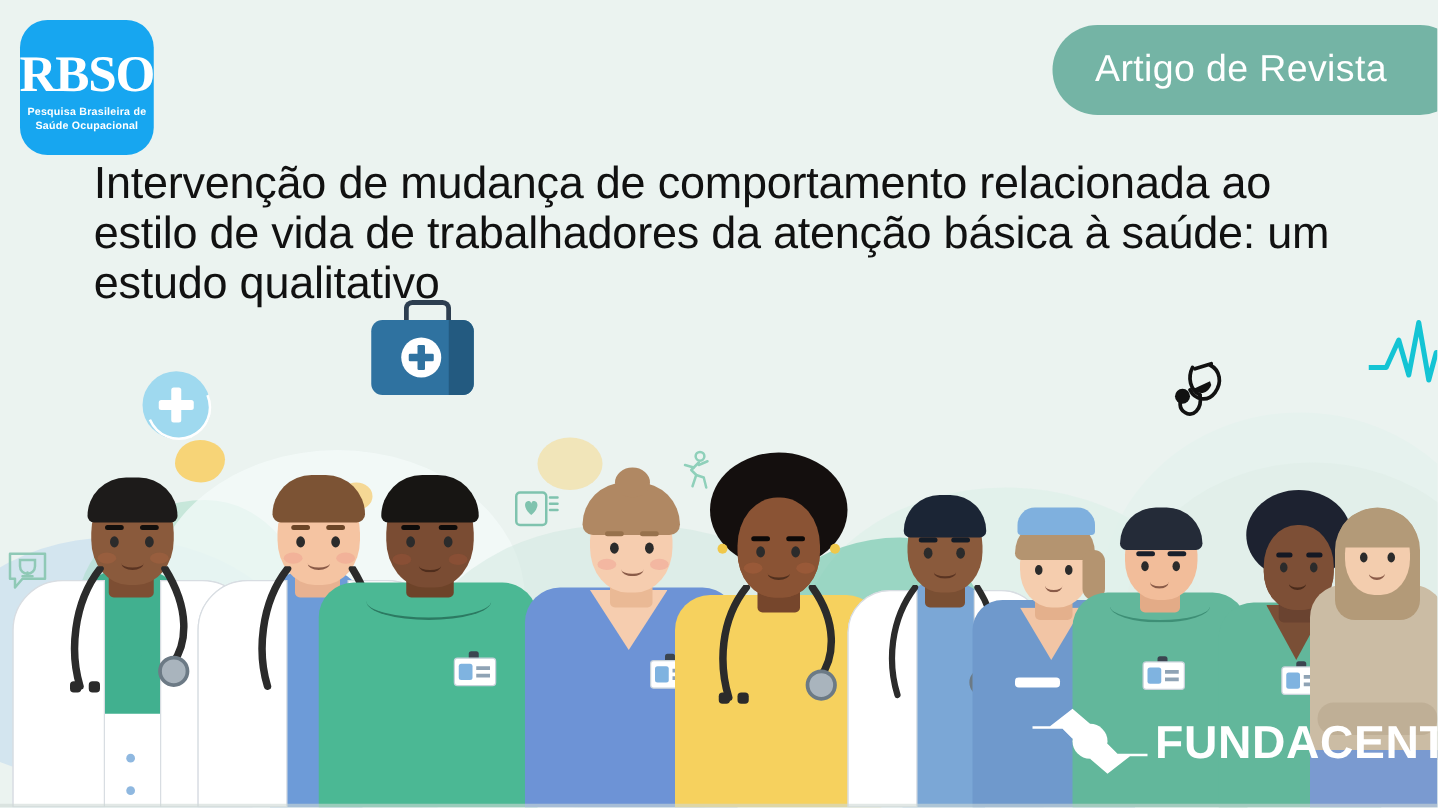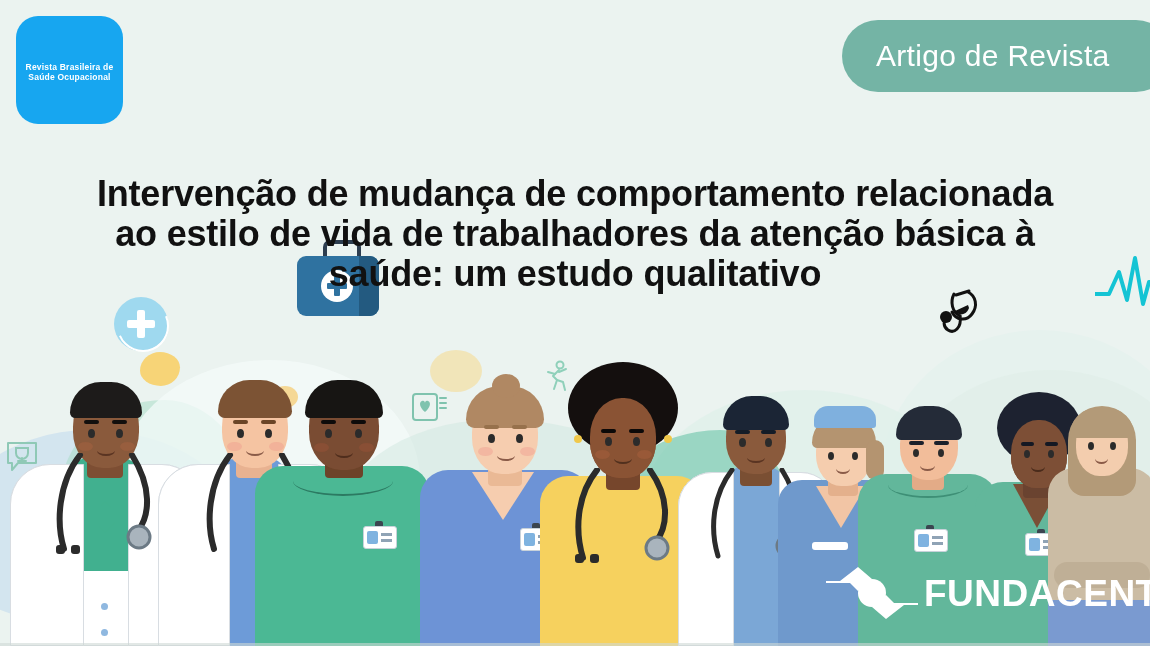--- a/index.html
+++ b/index.html
@@ -48,22 +48,22 @@
     display:flex;align-items:center;
   }
   .badge-label{
     color:#ffffff;font-size:30px;letter-spacing:.3px;font-weight:400;
     margin-left:34px;white-space:nowrap;
   }
 
   
   .title{
     position:absolute;left:75px;top:126px;width:1000px;
-    text-align:center;color:#111111;
-    font-size:36px;line-height:40px;font-weight:700;letter-spacing:-.2px;margin-top:48px;
+    text-align:left;color:#111111;
+    font-size:36px;line-height:40px;font-weight:400;letter-spacing:-.2px;
   }
 
   
   .deco{position:absolute;}
   .cross-circle{left:114px;top:297px;width:54px;height:54px;background:#9fd9ef;border-radius:50%;}
   .cross-circle .h{position:absolute;left:13px;top:23px;width:28px;height:8px;background:#fff;border-radius:2px;}
   .cross-circle .v{position:absolute;left:23px;top:13px;width:8px;height:28px;background:#fff;border-radius:2px;}
   .cross-ring{position:absolute;left:3px;top:3px;width:48px;height:48px;border:2px solid #ffffff;border-color:transparent #ffffff #ffffff transparent;border-radius:50%;transform:rotate(22deg);}
 
   .kit{left:297px;top:248px;width:82px;height:68px;}
@@ -356,22 +356,23 @@
     <path d="M3 3 h28 v20 h-18 l-6 7 v-7 h-4 Z" fill="none" stroke="#8fc9b6" stroke-width="2" stroke-linejoin="round"></path>
     <path d="M11 8 h12 v5 a6 6 0 0 1 -12 0 Z" fill="none" stroke="#8fc9b6" stroke-width="2"></path>
     <path d="M17 18 v3 M13 21 h8" stroke="#8fc9b6" stroke-width="2" stroke-linecap="round"></path>
   </svg>
 
   <svg class="deco ekg" viewBox="0 0 60 60">
     <path d="M0 42 H14 L24 20 L32 48 L40 6 L48 52 L54 30 H60" stroke="#14c4d4" stroke-width="4" fill="none" stroke-linecap="round" stroke-linejoin="round"></path>
   </svg>
 
   <div class="rbso">
+    <div class="rbso-main">RBSO</div>
     <div class="rbso-sub">
-      <div>Revista Brasileira de</div>
+      <div>Pesquisa Brasileira de</div>
       <div>Saúde Ocupacional</div>
     </div>
   </div>
 
   <div class="badge">
     <span class="badge-label">Artigo de Revista</span>
   </div>
 
   <div class="title">Intervenção de mudança de comportamento relacionada ao estilo de vida de trabalhadores da atenção básica à saúde: um estudo qualitativo</div>
 

